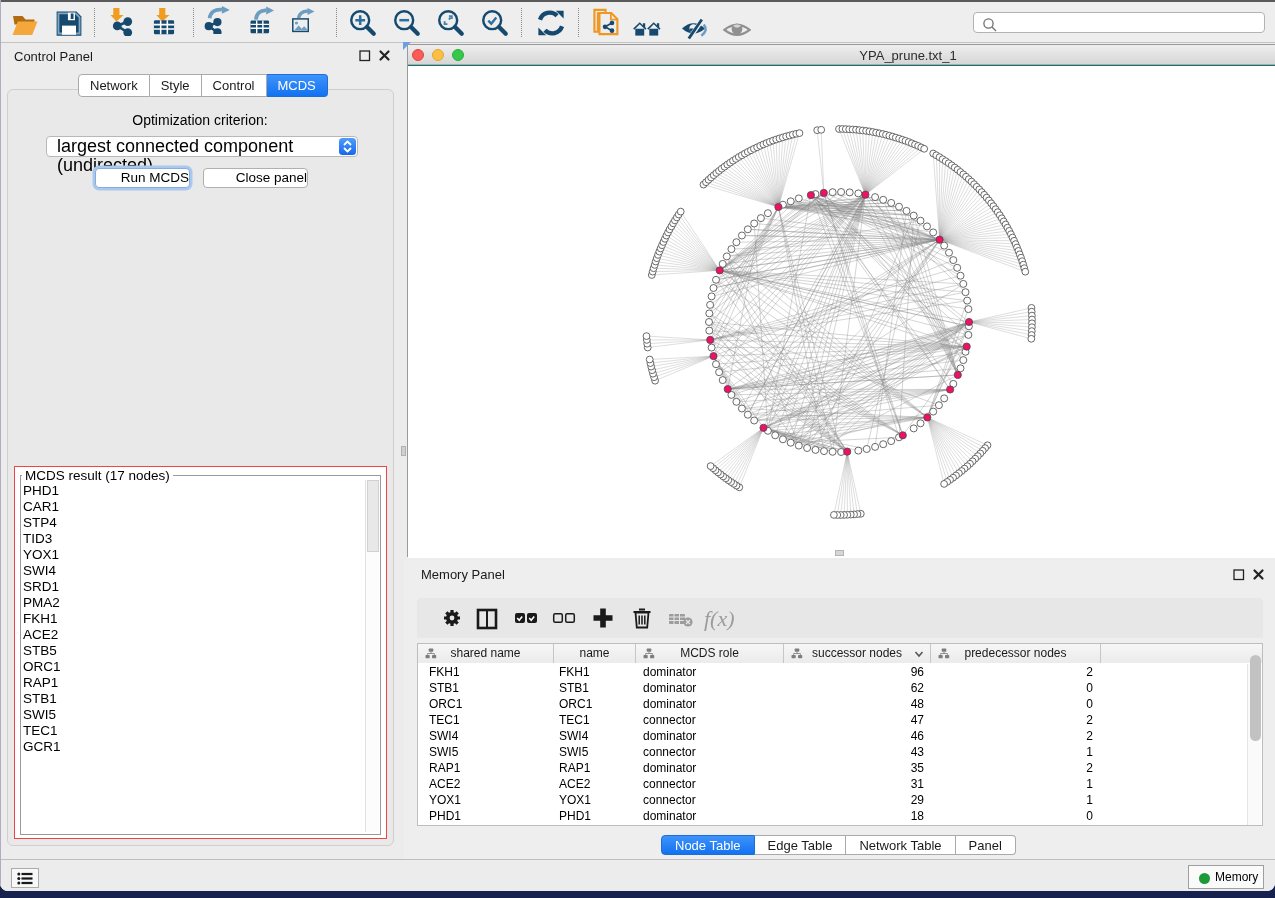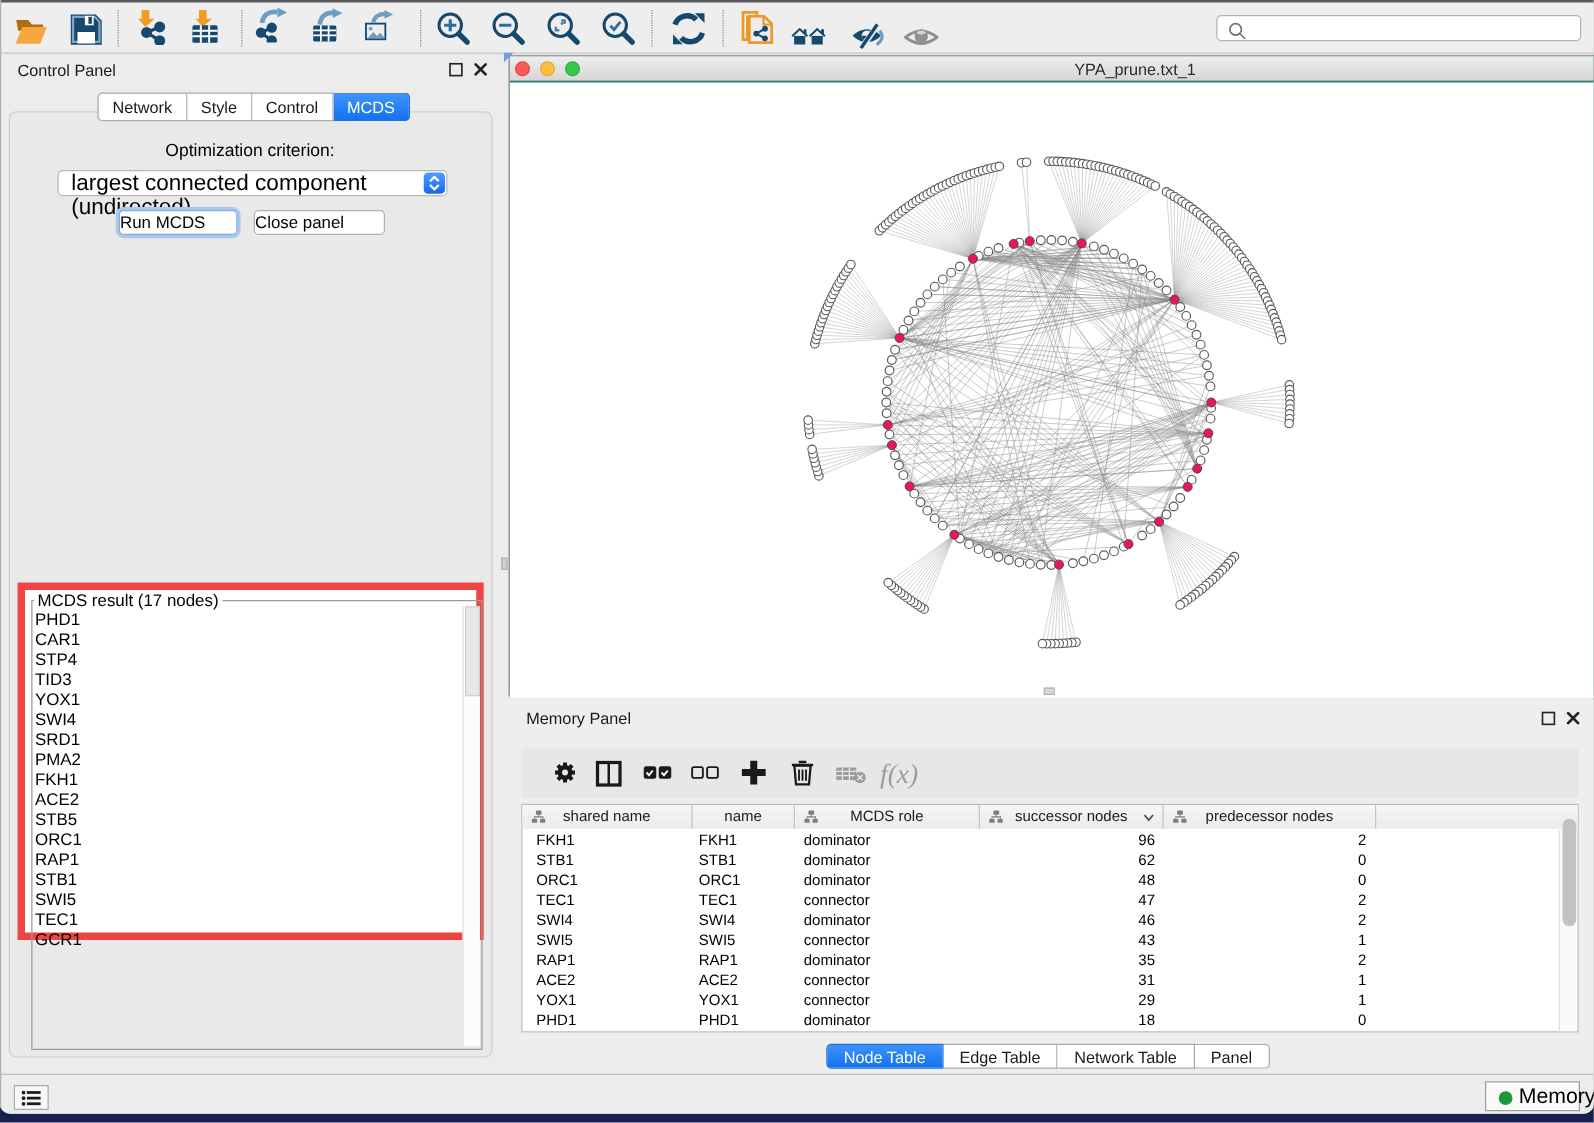--- a/index.html
+++ b/index.html
@@ -19,24 +19,24 @@
 .wicons{position:absolute;width:40px;height:14px}
 #cp-box{position:absolute;left:7px;top:45px;width:387px;height:757px;background:#e9e9e9;border:1px solid #cfcfcf;border-radius:6px}
 .tabs{position:absolute;display:flex}
 .tab{height:23px;line-height:22px;font-size:13px;color:#1a1a1a;text-align:center;background:#ffffff;border:1px solid #aaaaaa;border-left:none;padding:0 11px}
 .tab.first{border-left:1px solid #aaaaaa;border-radius:4px 0 0 4px}
 .tab.last{border-radius:0 4px 4px 0}
 .tab.sel{background:linear-gradient(180deg,#3f93fb,#1272f1);color:#fff;border-color:#1e6ed8}
 #opt-label{position:absolute;left:0;top:68px;width:400px;text-align:center;font-size:14px;color:#000}
 #dropdown{position:absolute;left:46px;top:92px;width:312px;height:21px;background:#fff;border:1px solid #b8b8b8;border-radius:4px;font-size:18px;color:#000;line-height:19px;padding-left:10px}
 #dd-step{position:absolute;right:1px;top:1px;width:17px;height:17px;background:linear-gradient(180deg,#4f9dfc,#1767ee);border-radius:3.5px;margin:0}
-.btn{position:absolute;height:20px;background:#fff;border:1px solid #b0b0b0;border-radius:4px;font-size:13.5px;color:#000;text-align:left;line-height:18px}
+.btn{position:absolute;height:20px;background:#fff;border:1px solid #b0b0b0;border-radius:4px;font-size:13.5px;color:#000;text-align:right;line-height:18px}
 #run-btn{left:95px;top:124px;width:95px;border:1px solid #85aee0;box-shadow:0 0 0 2.5px #aac8ee}
 #close-btn{left:203px;top:124px;width:105px}
-#mcds-white{position:absolute;left:14px;top:422px;width:373px;height:286px;background:#fff;border:6px solid #ef4444}
+#mcds-white{position:absolute;left:14px;top:422px;width:373px;height:373px;background:#fff;border:1px solid #ef4444}
 #mcds-fs{position:absolute;left:5px;top:8px;width:361px;height:360px;border:1px solid #9a9a9a}
 #mcds-legend{position:absolute;left:1px;top:-8px;background:#fff;padding:0 3px;font-size:13.5px;color:#000}
 #mcds-list{position:absolute;left:2px;top:7px;width:340px;font-size:13.5px;color:#000;line-height:16px}
 #mcds-sb{position:absolute;right:1px;top:4px;width:14px;height:352px;background:#fcfcfc;border-left:1px solid #e0e0e0}
 #mcds-thumb{position:absolute;left:1px;top:0px;width:12px;height:72px;background:#e8e8e8;border:1px solid #d0d0d0}
 
 #nw{position:absolute;left:407px;top:44px;width:868px;height:513px;background:#0f766e;border:1px solid #9a9a9a;border-right:none}
 #nw-tb{position:absolute;left:0;top:0;width:867px;height:20px;background:linear-gradient(180deg,#eeeeee,#d6d6d6);border-bottom:1px solid #ababab}
 #nw-title{position:absolute;left:0;top:3px;width:1000px;text-align:center;font-size:13px;color:#2c2c2c}
 .tl{position:absolute;top:4px;width:12px;height:12px;border-radius:50%}
@@ -60,21 +60,21 @@
 .c3{position:absolute;left:225px;top:1px}
 .c4{position:absolute;left:380px;top:1px;width:126px;text-align:right}
 .c5{position:absolute;left:550px;top:1px;width:125px;text-align:right}
 #tbl-sb{position:absolute;right:1px;top:20px;width:14px;height:161px;background:#fafafa;border-left:1px solid #e4e4e4}
 #tbl-thumb{position:absolute;left:1.5px;top:-9px;width:11px;height:86px;background:#c2c2c2;border-radius:6px}
 #tp-tabs{position:absolute;left:257px;top:275px;display:flex}
 #tp-tabs .tab{height:20px;line-height:19px;padding:0 13px}
 
 #sb{position:absolute;left:0;top:859px;width:1275px;height:32px;background:#ececec;border-top:1px solid #bfbfbf}
 #sb-list{position:absolute;left:11px;top:8px;width:28px;height:20px;background:#f8f8f8;border:1px solid #ababab}
-#sb-mem{position:absolute;right:11px;top:5px;width:76px;height:24px;background:#fafafa;border:1px solid #9f9f9f;font-size:17px;color:#000;line-height:22px;text-align:left;padding-left:26px}
+#sb-mem{position:absolute;right:11px;top:5px;width:76px;height:24px;background:#fafafa;border:1px solid #9f9f9f;font-size:12px;color:#000;line-height:22px;text-align:left;padding-left:26px}
 #mem-dot{position:absolute;left:10px;top:6.5px;width:11px;height:11px;border-radius:50%;background:#1c9a37}
 </style></head>
 <body>
 <div id="app">
 <div id="topedge"></div>
     <div id="leftedge"></div>
 <div id="toolbar">
       <div class="sep" style="left:94px"></div>
       <div class="sep" style="left:193px"></div>
       <div class="sep" style="left:336px"></div>

